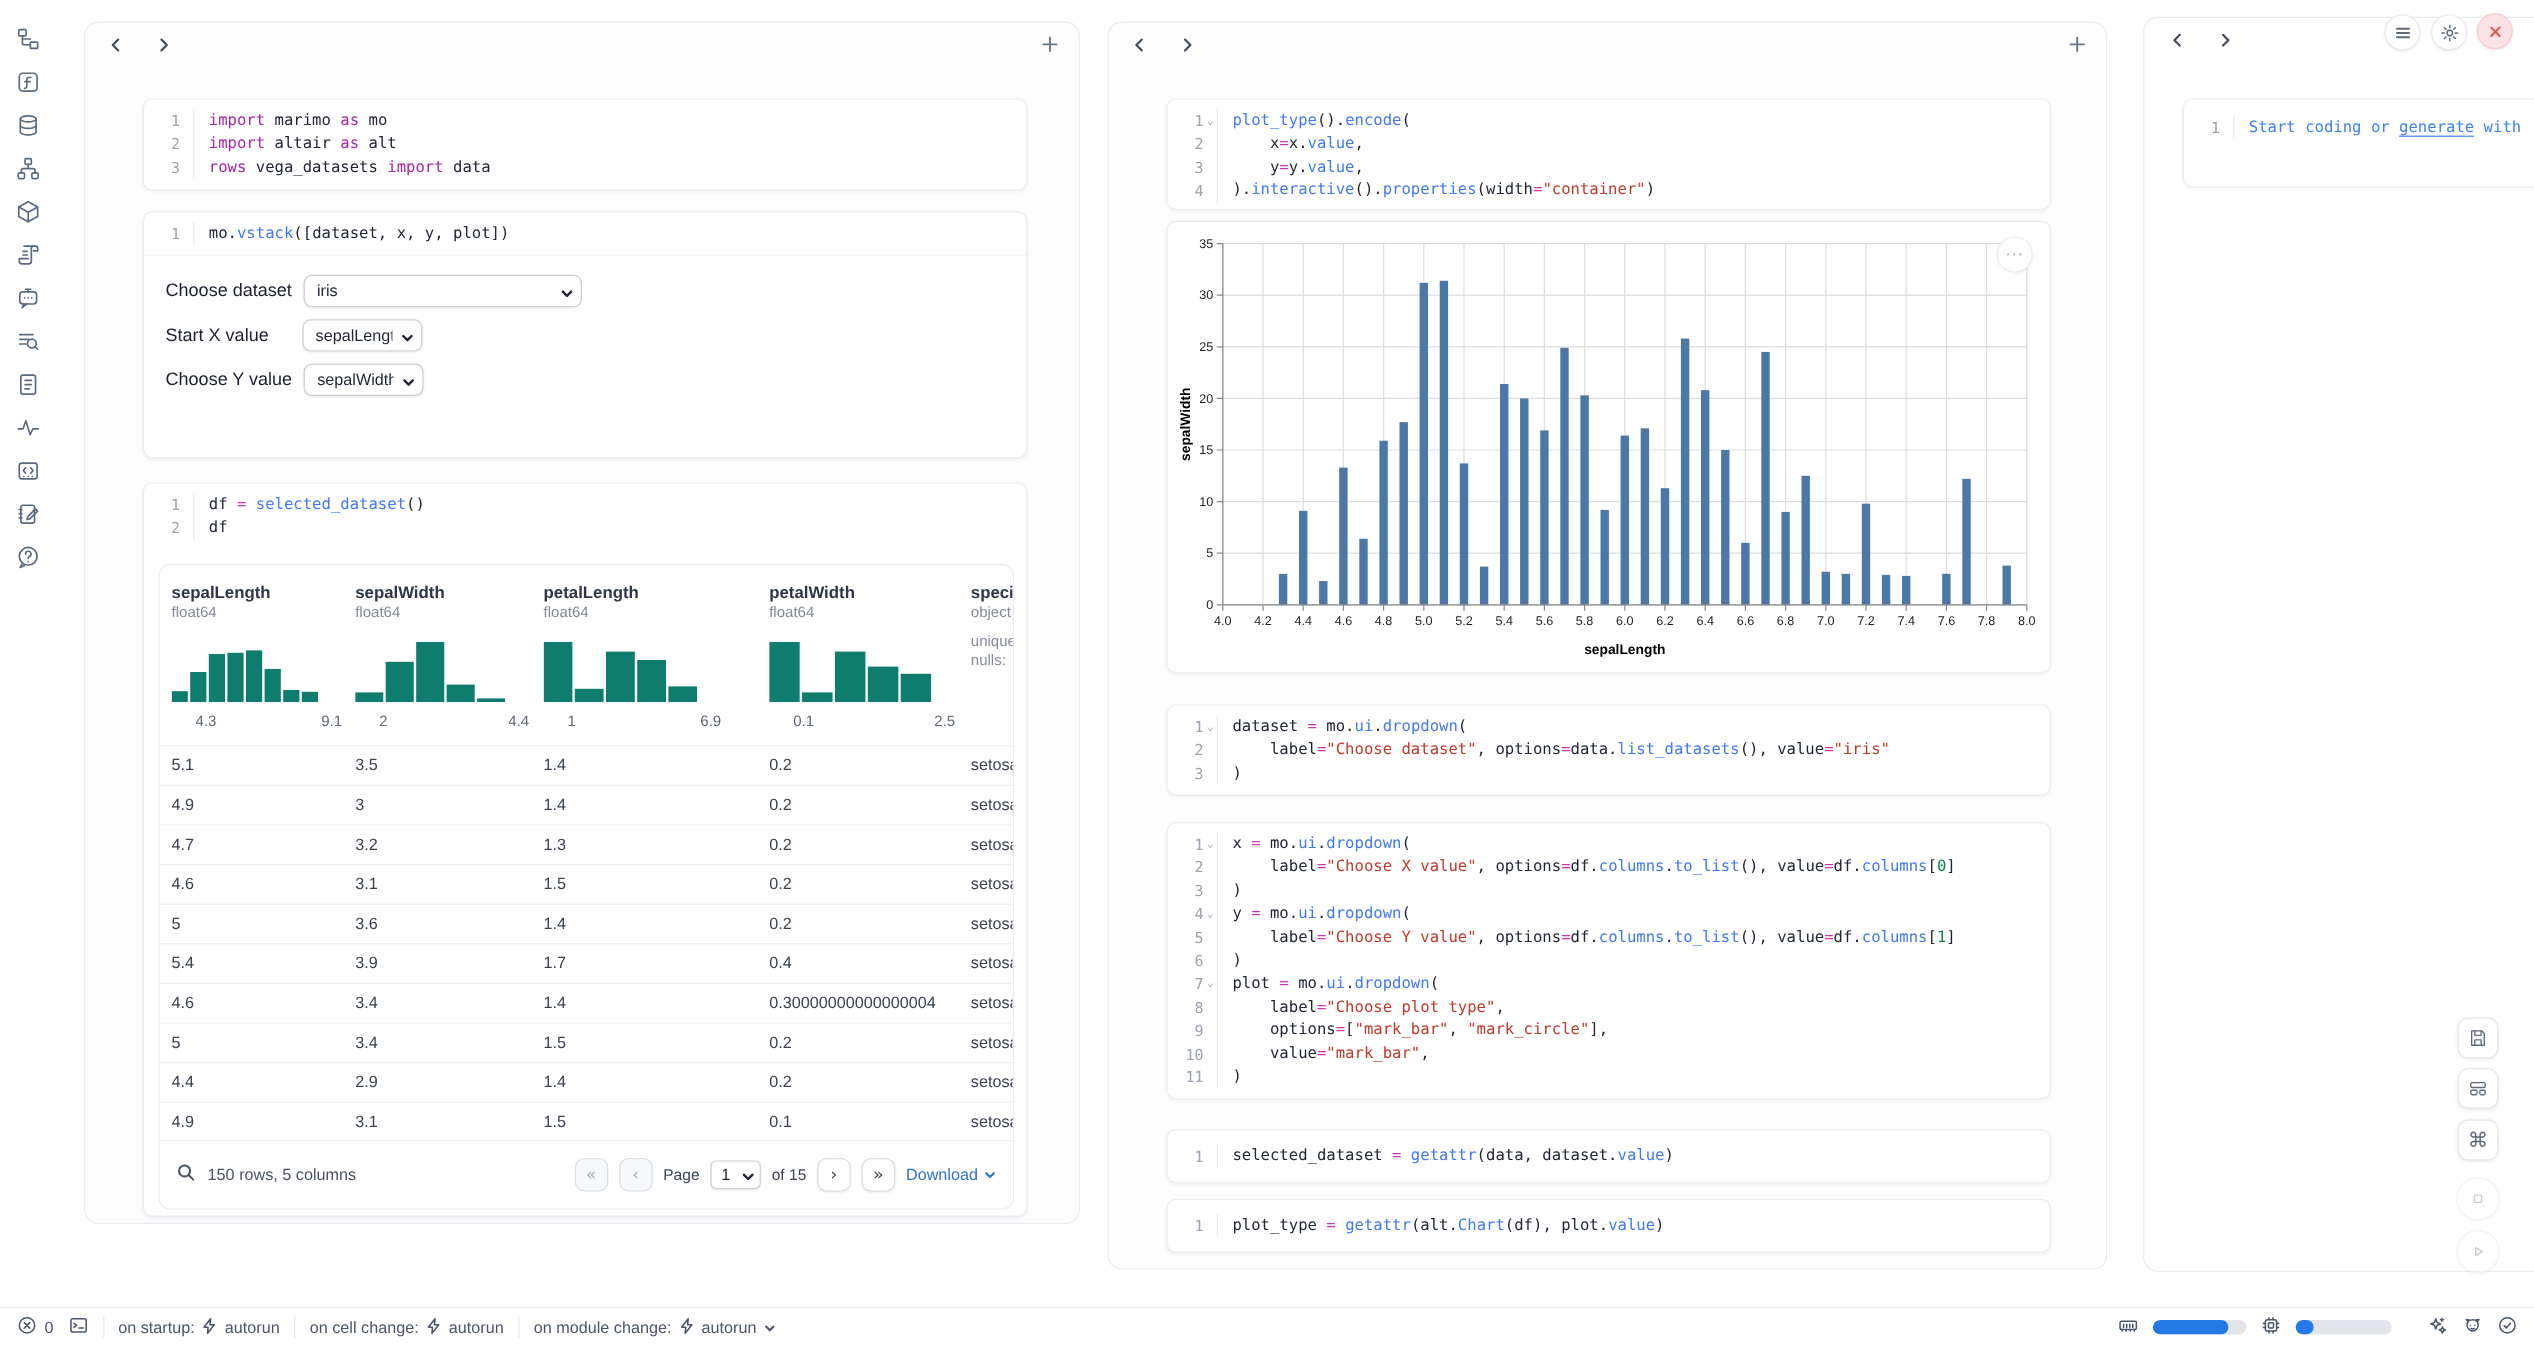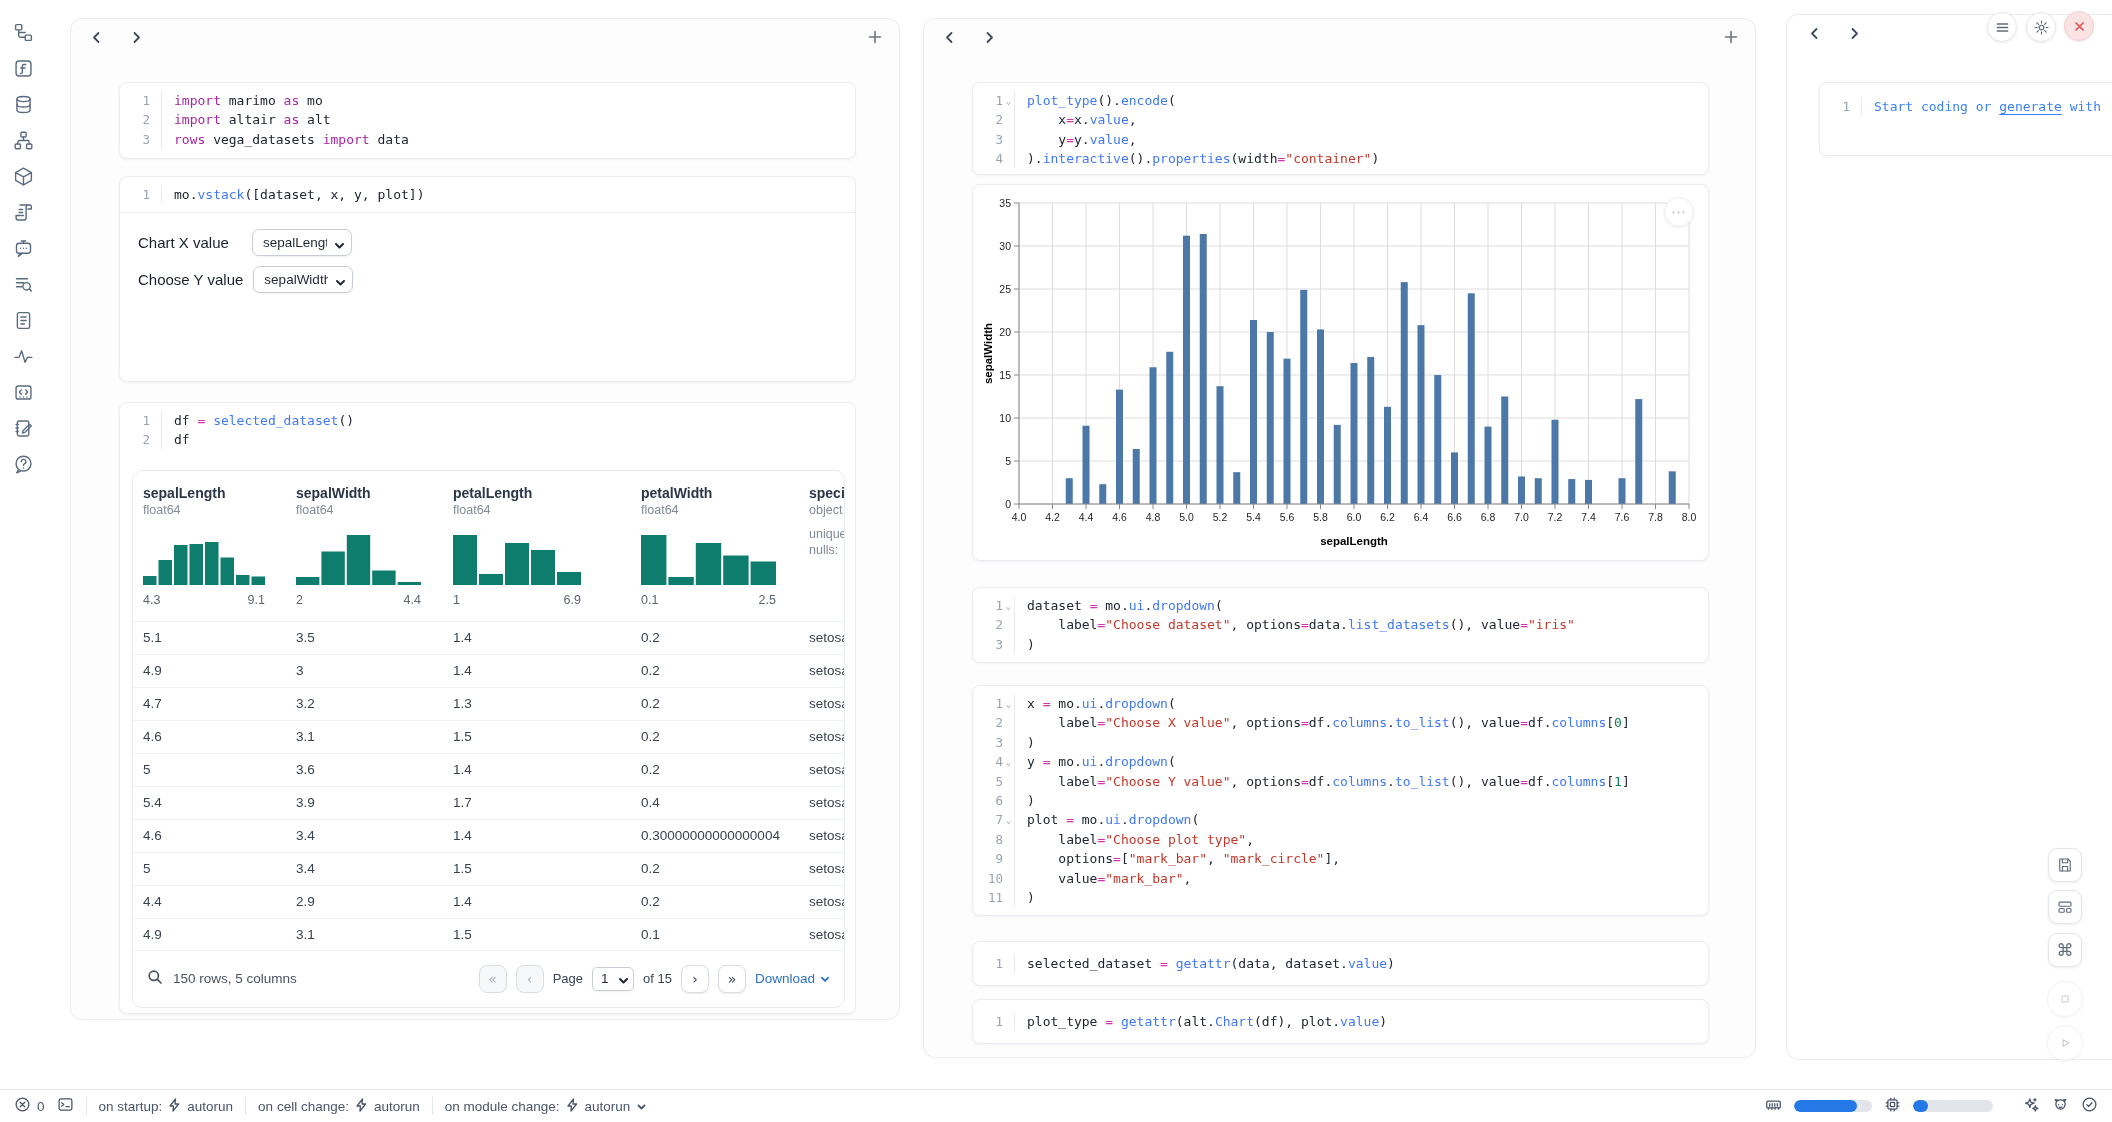--- a/index.html
+++ b/index.html
@@ -50,21 +50,21 @@
 
   
   .df-table { margin:12px 10px 12px 12px; border:1px solid #e8ebef; border-radius:10px; overflow:hidden;
               height:538px; position:relative; background:#fff; }
   .df-head { display:flex; padding:14px 0 0 10px; height:150px; overflow:hidden; }
   .df-col { flex:none; }
   .df-col-name { font-size:14px; font-weight:bold; color:#2b3648; }
   .df-col-type { font-size:12.5px; color:#818a96; margin-top:2px; }
   .df-col-extra { font-size:12.5px; color:#818a96; }
   .df-hist { margin-top:14px; }
-  .df-range { display:flex; justify-content:space-between; font-size:12.5px; color:#5c6673; margin-top:4px; }
+  .df-range { display:flex; justify-content:space-between; font-size:12.5px; color:#5c6673; margin-top:4px;margin-left:20px; }
   .df-row { display:flex; height:33px; line-height:32px; border-top:1px solid #edf0f4;
             font-size:13.5px; color:#39424e; padding-left:10px; overflow:hidden; }
   .df-cell { flex:none; white-space:nowrap; }
   .df-foot { position:absolute; left:0; right:0; bottom:0; height:57px; border-top:1px solid #edf0f4;
              display:flex; align-items:center; justify-content:space-between; padding:0 14px; }
   .df-foot-left { display:flex; align-items:center; gap:10px; font-size:13.5px; color:#4a5360; }
   .df-foot-right { display:flex; align-items:center; gap:9px; font-size:13px; color:#3b4453; }
   .pg-btn { width:28px; height:28px; border:1px solid #d8dde3; border-radius:8px; background:#fff;
             box-shadow:0 1px 2px rgba(0,0,0,.07); font-size:14px; color:#3b4453; display:flex;
             align-items:center; justify-content:center; cursor:pointer; font-family:"DejaVu Sans",sans-serif; }
@@ -230,21 +230,27 @@
           <div class="code-line"><span class="gutter">3</span><span class="chev"></span><span class="code-text"><span class="tk-k">rows</span><span class="tk-t"> vega_datasets </span><span class="tk-k">import</span><span class="tk-t"> data</span></span></div>
         </div>
     </div>
 
     <div class="cell" style="left:48px; top:157px; width:737px; height:206px">
       <div class="code-block">
           <div class="code-line"><span class="gutter">1</span><span class="chev"></span><span class="code-text"><span class="tk-t">mo.</span><span class="tk-f">vstack</span><span class="tk-t">([dataset, x, y, plot])</span></span></div>
         </div>
       <div class="cell-output">
           <div class="ctl-row">
-            <span class="ctl-label">Chart X value</span>
+            <span class="ctl-label">Choose dataset</span>
+            <span class="sel" style="width: 232px;"><select><option>iris</option></select><span class="sel-arrow"><svg viewBox="0 0 11 11">
+                  <polyline points="2,4 5.5,7.5 9,4"></polyline>
+                </svg></span></span>
+          </div>
+          <div class="ctl-row">
+            <span class="ctl-label">Start X value</span>
             <span class="sel" style="width: 100px;"><select><option>sepalLength</option></select><span class="sel-arrow"><svg viewBox="0 0 11 11">
                   <polyline points="2,4 5.5,7.5 9,4"></polyline>
                 </svg></span></span>
           </div>
           <div class="ctl-row">
             <span class="ctl-label">Choose Y value</span>
             <span class="sel" style="width: 100px;"><select><option>sepalWidth</option></select><span class="sel-arrow"><svg viewBox="0 0 11 11">
                   <polyline points="2,4 5.5,7.5 9,4"></polyline>
                 </svg></span></span>
           </div>

